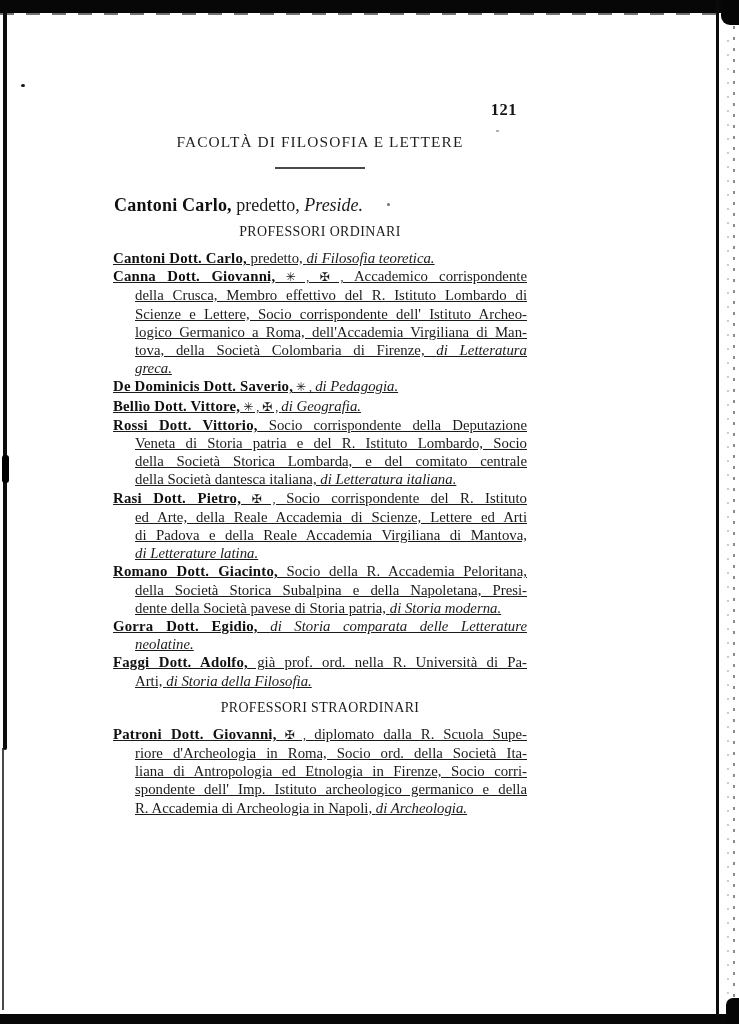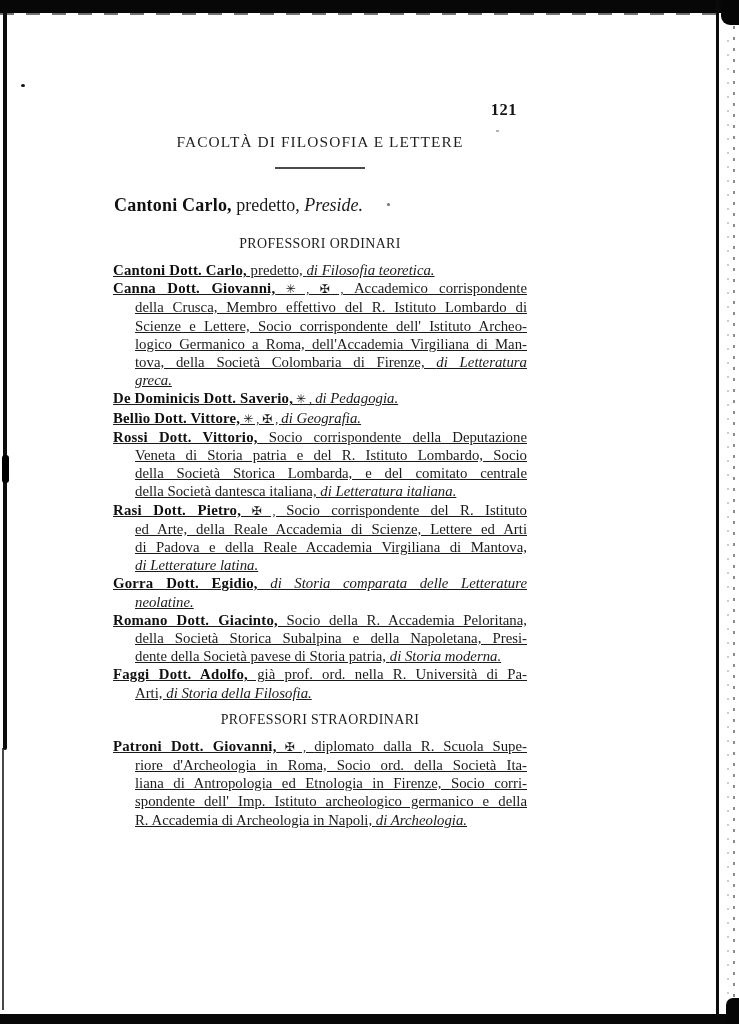--- a/index.html
+++ b/index.html
@@ -30,21 +30,21 @@
   .content{position:absolute;left:113px;top:0;width:414px;height:100%;}
   .page-number{position:absolute;top:100px;right:10px;font-size:16.5px;font-weight:bold;letter-spacing:.5px;color:#151515;text-align:center;}
   .doc-title{position:absolute;top:133px;left:0;width:100%;text-align:center;
     font-size:15.4px;letter-spacing:1.1px;color:#1e1e1e;white-space:nowrap;}
   .title-rule{position:absolute;top:167px;left:50%;transform:translateX(-50%);
     width:90px;height:2px;background:#4a4a4a;}
   .preside{position:absolute;top:195px;left:1px;font-size:18px;}
   #sections{position:absolute;top:224px;left:0;width:414px;}
   .section-heading{text-align:center;font-size:13.9px;letter-spacing:.4px;
     margin:10px 0 9px;color:#1c1c1c;}
-  .section-heading:first-child{margin-top:12px;}
+  .section-heading:first-child{margin-top:0;}
   .entry{margin:0;text-decoration:underline;}
   .line{font-size:14.8px;line-height:18.2px;text-align:justify;text-align-last:justify;
     padding-left:22px;color:#1b1b1b;}
   .line.first{padding-left:0;}
   .line.last{text-align-last:left;}
   .seg-b{font-weight:bold;letter-spacing:.2px;color:#101010;}
   .seg-i{font-style:italic;}
   .seg-r{}
   .seg-y{font-size:12px;}
 </style>
@@ -97,27 +97,27 @@
           <div class="line"><span class="seg-r">della Società Storica Lombarda, e del comitato centrale</span></div>
           <div class="line last"><span class="seg-r">della Società dantesca italiana, </span><span class="seg-i">di Letteratura italiana.</span></div>
         </div>
         <div class="entry">
           <div class="line first"><span class="seg-b">Rasi Dott. Pietro,</span><span class="seg-y"> ✠ , </span><span class="seg-r">Socio corrispondente del R. Istituto</span></div>
           <div class="line"><span class="seg-r">ed Arte, della Reale Accademia di Scienze, Lettere ed Arti</span></div>
           <div class="line"><span class="seg-r">di Padova e della Reale Accademia Virgiliana di Mantova,</span></div>
           <div class="line last"><span class="seg-i">di Letterature latina.</span></div>
         </div>
         <div class="entry">
-          <div class="line first"><span class="seg-b">Gorra Dott. Egidio,</span><span class="seg-r"> </span><span class="seg-i">di Storia comparata delle Letterature</span></div>
-          <div class="line last"><span class="seg-i">neolatine.</span></div>
-        </div>
-        <div class="entry">
           <div class="line first"><span class="seg-b">Romano Dott. Giacinto,</span><span class="seg-r"> Socio della R. Accademia Peloritana,</span></div>
           <div class="line"><span class="seg-r">della Società Storica Subalpina e della Napoletana, Presi-</span></div>
           <div class="line last"><span class="seg-r">dente della Società pavese di Storia patria, </span><span class="seg-i">di Storia moderna.</span></div>
+        </div>
+        <div class="entry">
+          <div class="line first"><span class="seg-b">Gorra Dott. Egidio,</span><span class="seg-r"> </span><span class="seg-i">di Storia comparata delle Letterature</span></div>
+          <div class="line last"><span class="seg-i">neolatine.</span></div>
         </div>
         <div class="entry">
           <div class="line first"><span class="seg-b">Faggi Dott. Adolfo,</span><span class="seg-r"> già prof. ord. nella R. Università di Pa-</span></div>
           <div class="line last"><span class="seg-r">Arti, </span><span class="seg-i">di Storia della Filosofia.</span></div>
         </div>
       </div>
       <div class="section-heading">PROFESSORI STRAORDINARI</div>
       <div class="entries">
         <div class="entry">
           <div class="line first"><span class="seg-b">Patroni Dott. Giovanni,</span><span class="seg-y"> ✠ , </span><span class="seg-r">diplomato dalla R. Scuola Supe-</span></div>

